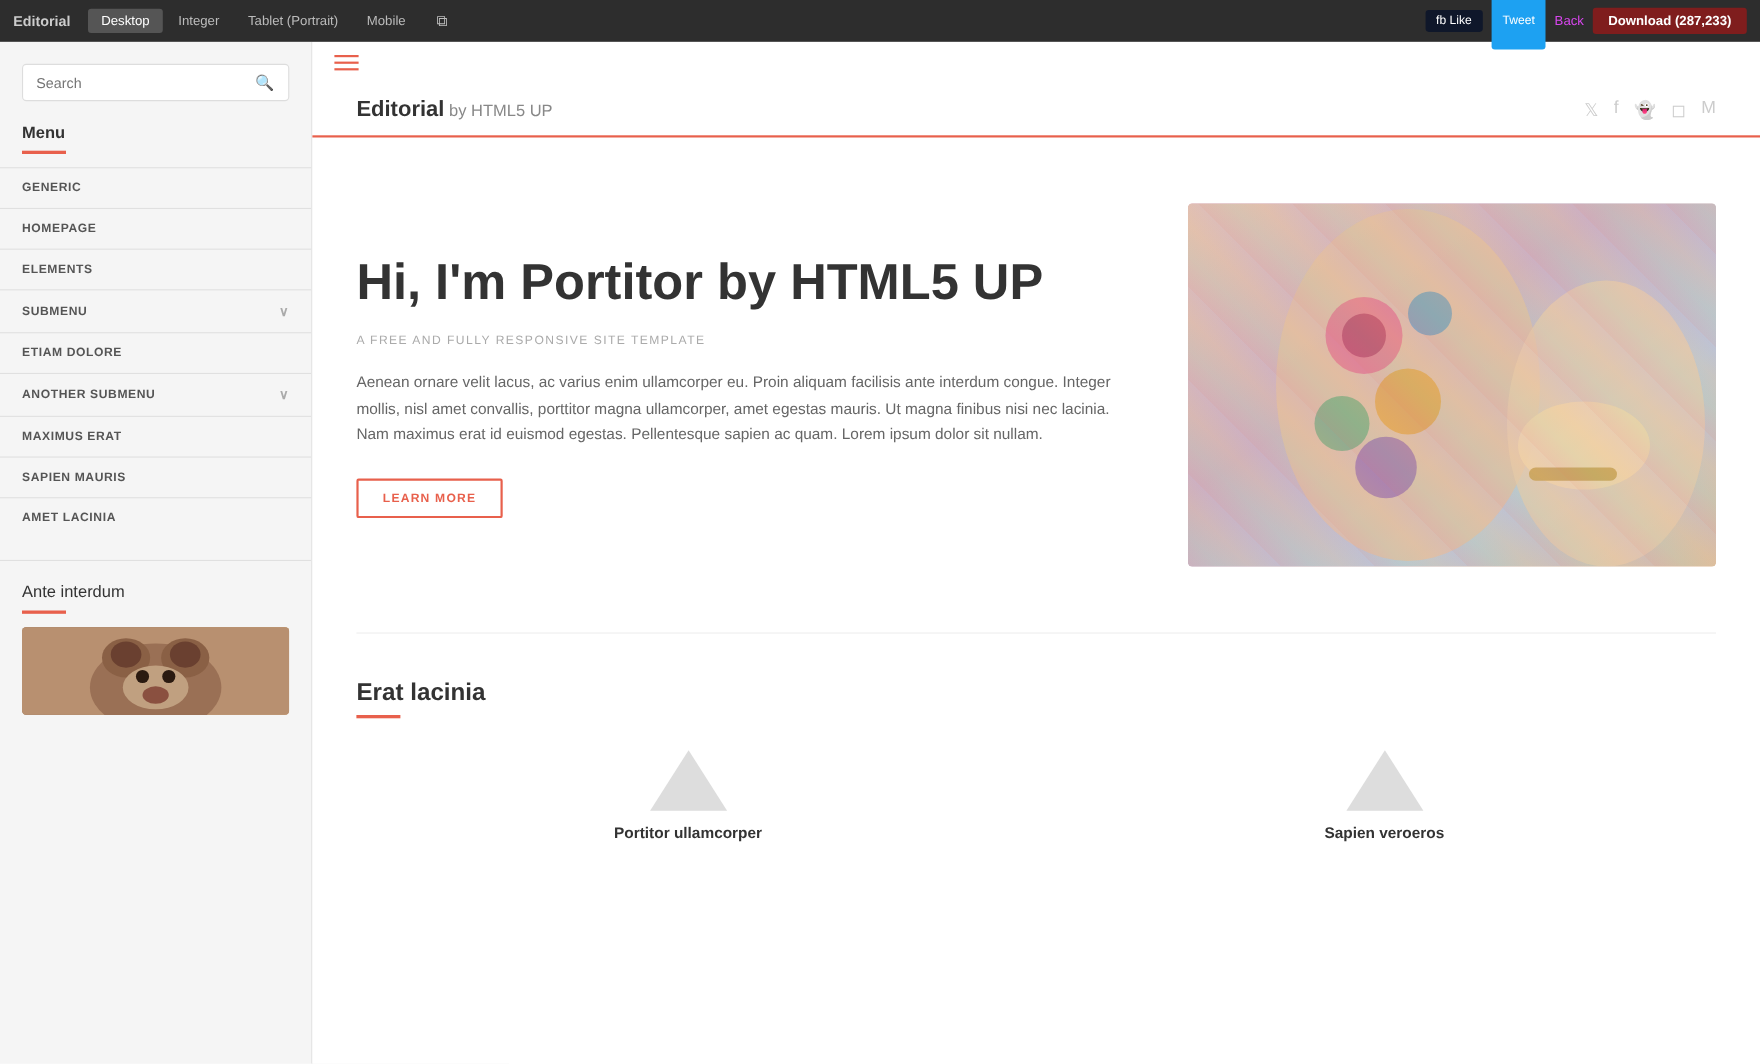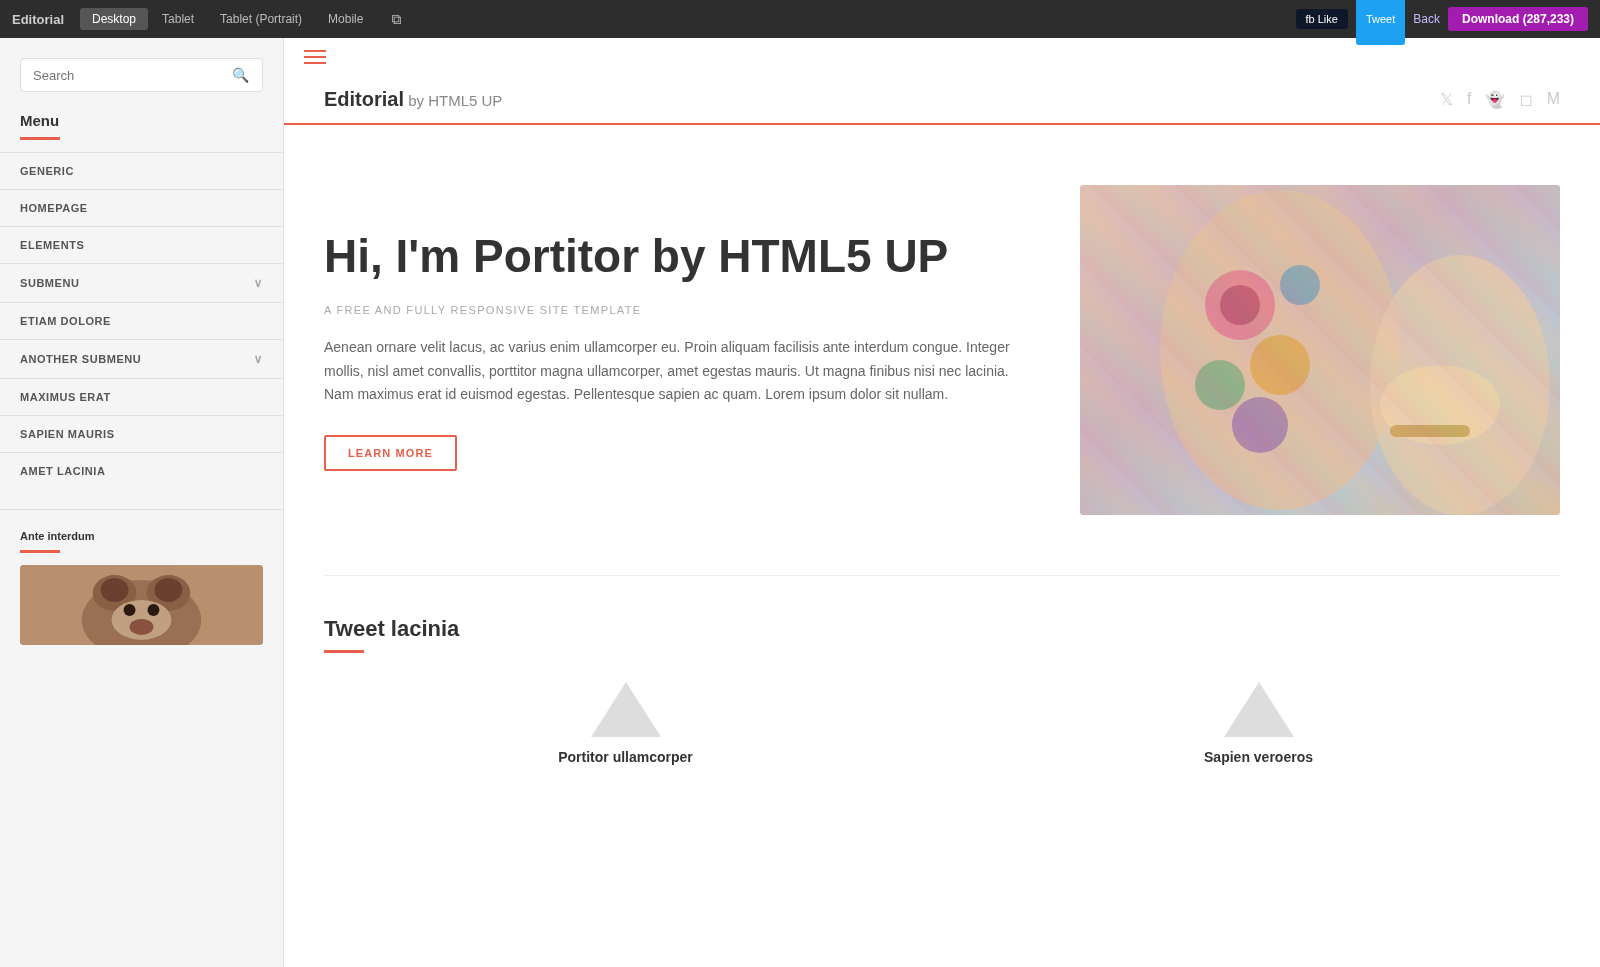--- a/index.html
+++ b/index.html
@@ -66,28 +66,28 @@
     .btn-tw {
       background: #1da1f2;
       color: #fff;
       font-size: 11px;
       padding: 20px 10px;
       border-radius: 3px;
       cursor: pointer;
       border: none;
     }
     .btn-back {
-      color: #c4b5fd;
+      color: #d946ef;
       font-size: 12px;
       background: transparent;
       border: none;
       cursor: pointer;
     }
     .btn-download {
-      background: #a21caf;
+      background: #7f1d1d;
       color: #fff;
       font-size: 12px;
       padding: 5px 14px;
       border-radius: 3px;
       cursor: pointer;
       border: none;
       font-weight: bold;
     }
 
     
@@ -163,22 +163,22 @@
       font-size: 12px;
     }
 
     .sidebar-divider {
       border: none;
       border-top: 1px solid #e0e0e0;
       margin: 20px 0;
     }
 
     .sidebar-widget-title {
-      font-size: 11px;
-      font-weight: bold;
+      font-size: 15px;
+      font-weight: normal;
       color: #333;
       padding: 0 20px;
       margin-bottom: 8px;
     }
     .sidebar-widget-underline {
       width: 40px;
       height: 3px;
       background: #e8604c;
       margin: 4px 20px 12px 20px;
     }
@@ -396,21 +396,21 @@
       text-align: center;
     }
   </style>
 </head>
 <body>
 
 <div class="topbar">
   <span class="topbar-brand">Editorial</span>
   <div class="topbar-tabs">
     <button class="topbar-tab active">Desktop</button>
-    <button class="topbar-tab">Tablet</button>
+    <button class="topbar-tab">Integer</button>
     <button class="topbar-tab">Tablet (Portrait)</button>
     <button class="topbar-tab">Mobile</button>
   </div>
   <span class="topbar-external">⧉</span>
   <div class="topbar-right">
     <button class="btn-fb">fb Like</button>
     <button class="btn-tw">Tweet</button>
     <button class="btn-back">Back</button>
     <button class="btn-download">Download (287,233)</button>
   </div>
@@ -542,21 +542,21 @@
 
             <rect x="310" y="240" width="80" height="12" rx="6" fill="#c8a050" opacity="0.8"></rect>
           </svg>
         </div>
       </div>
     </div>
 
     <hr class="section-divider">
 
     <div class="section">
-      <h2 class="section-title">Tweet lacinia</h2>
+      <h2 class="section-title">Erat lacinia</h2>
       <div class="section-underline"></div>
 
       <div class="cards-row">
         <div class="card">
           <div class="card-icon-placeholder">
             <div class="triangle"></div>
           </div>
           <div class="card-title">Portitor ullamcorper</div>
         </div>
         <div class="card">

